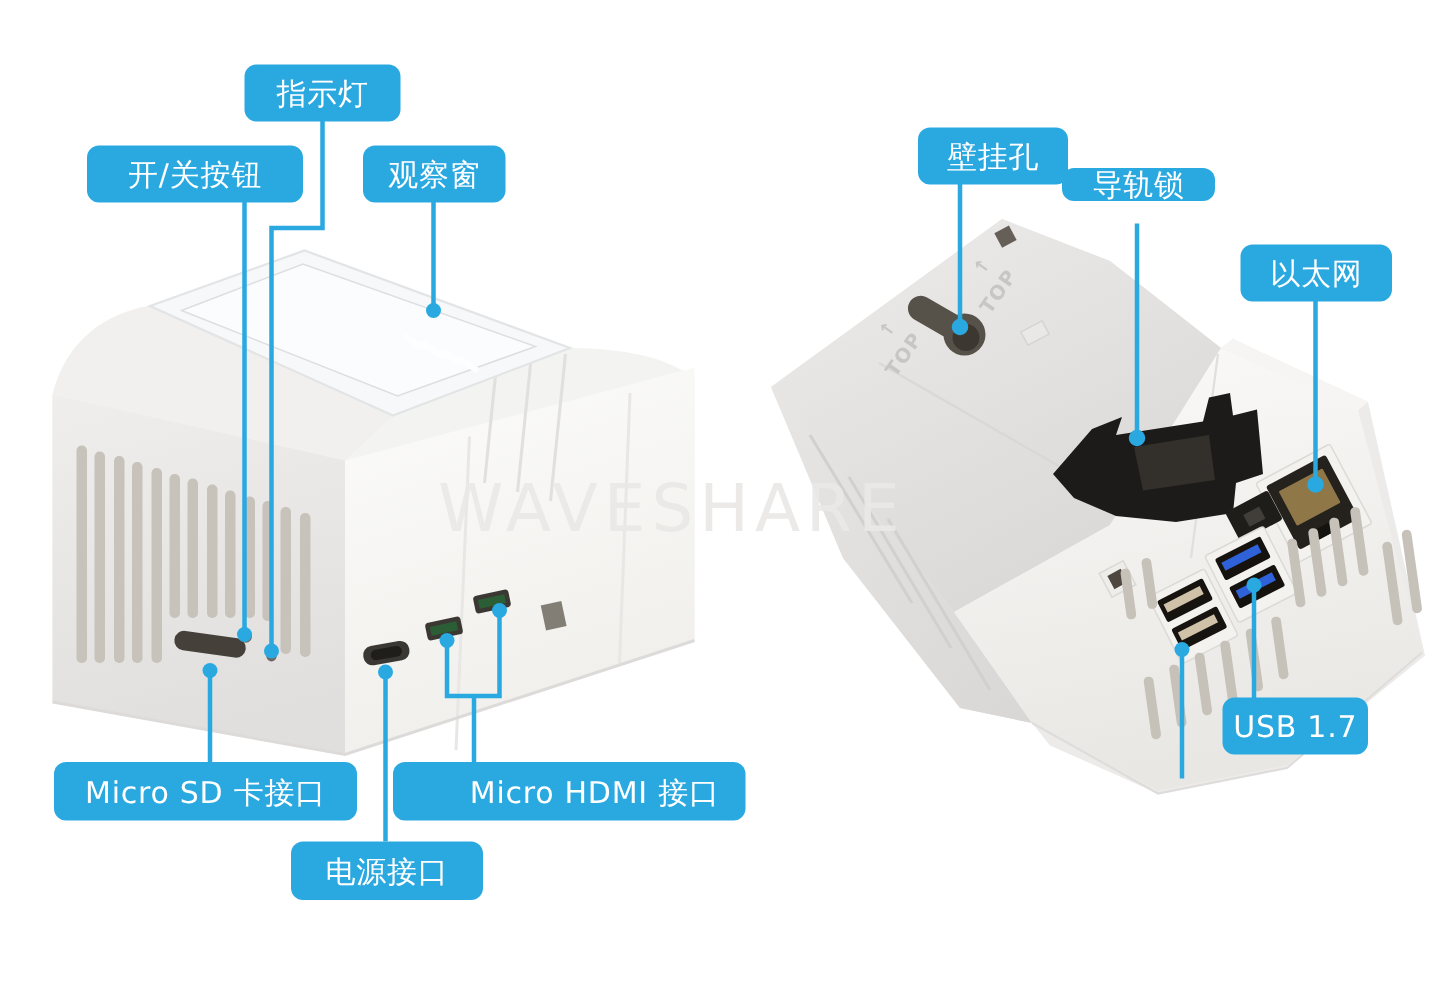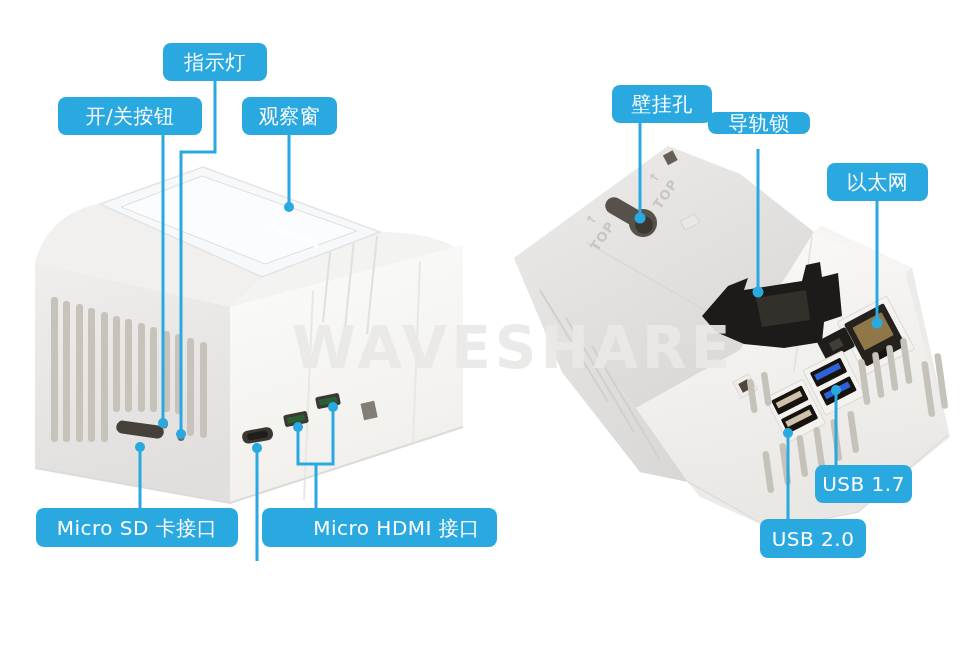--- a/index.html
+++ b/index.html
@@ -12,21 +12,21 @@
   .leader{ stroke:var(--accent); stroke-width:3; fill:none; }
   .dot{ fill:var(--accent); }
   .callout{
     position:absolute; background:var(--accent); color:#ffffff;
     border-radius:8px; display:flex; align-items:center; justify-content:center;
     font-size:20px; line-height:1; white-space:nowrap; font-weight:500;
     z-index:3; letter-spacing:0.5px;
   }
   .watermark{
     position:absolute; left:292px; top:314px; z-index:2;
-    font-size:58px; font-weight:bold; letter-spacing:4px;
+    font-size:44px; font-weight:normal; letter-spacing:4px;
     color:#eae9e7; opacity:0.92; user-select:none;
   }
 </style>
 </head>
 <body>
 
 <div class="stage">
 
   <svg width="960" height="660" viewBox="0 0 960 660">
     <defs>
@@ -248,19 +248,19 @@
     </g>
   </svg>
 
   <div class="watermark">WAVESHARE</div>
 
   <div class="callout" style="left:163px; top:43px;  width:104px; height:38px;">指示灯</div>
   <div class="callout" style="left:58px;  top:97px;  width:144px; height:38px;">开/关按钮</div>
   <div class="callout" style="left:242px; top:97px;  width:95px;  height:38px;">观察窗</div>
   <div class="callout" style="left:36px;  top:508px; width:202px; height:39px;">Micro SD 卡接口</div>
   <div class="callout" style="left:262px; top:508px; width:201px; height:39px;padding-left:34px;">Micro HDMI 接口</div>
+  <div class="callout" style="left:194px; top:561px; width:128px; height:39px;">电源接口</div>
   <div class="callout" style="left:612px; top:85px;  width:100px; height:38px;">壁挂孔</div>
   <div class="callout" style="left:708px; top:112px; width:102px; height:22px;">导轨锁</div>
   <div class="callout" style="left:827px; top:163px; width:101px; height:38px;">以太网</div>
   <div class="callout" style="left:815px; top:465px; width:97px;  height:38px;">USB 1.7</div>
-  <div class="callout" style="left:760px; top:519px; width:106px; height:39px;">USB 2.0</div>
 
 </div>
 
 </body></html>

